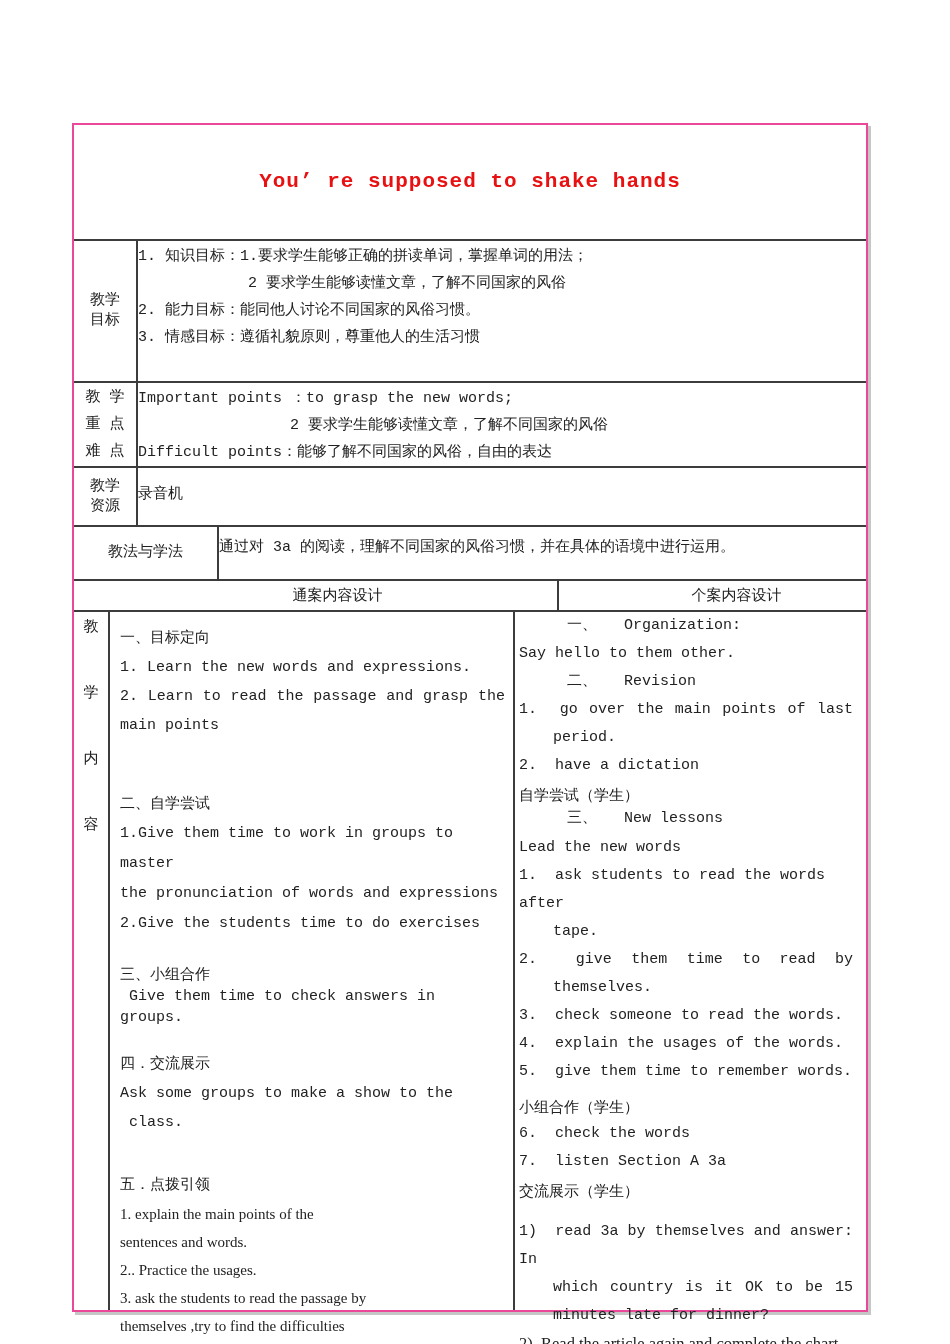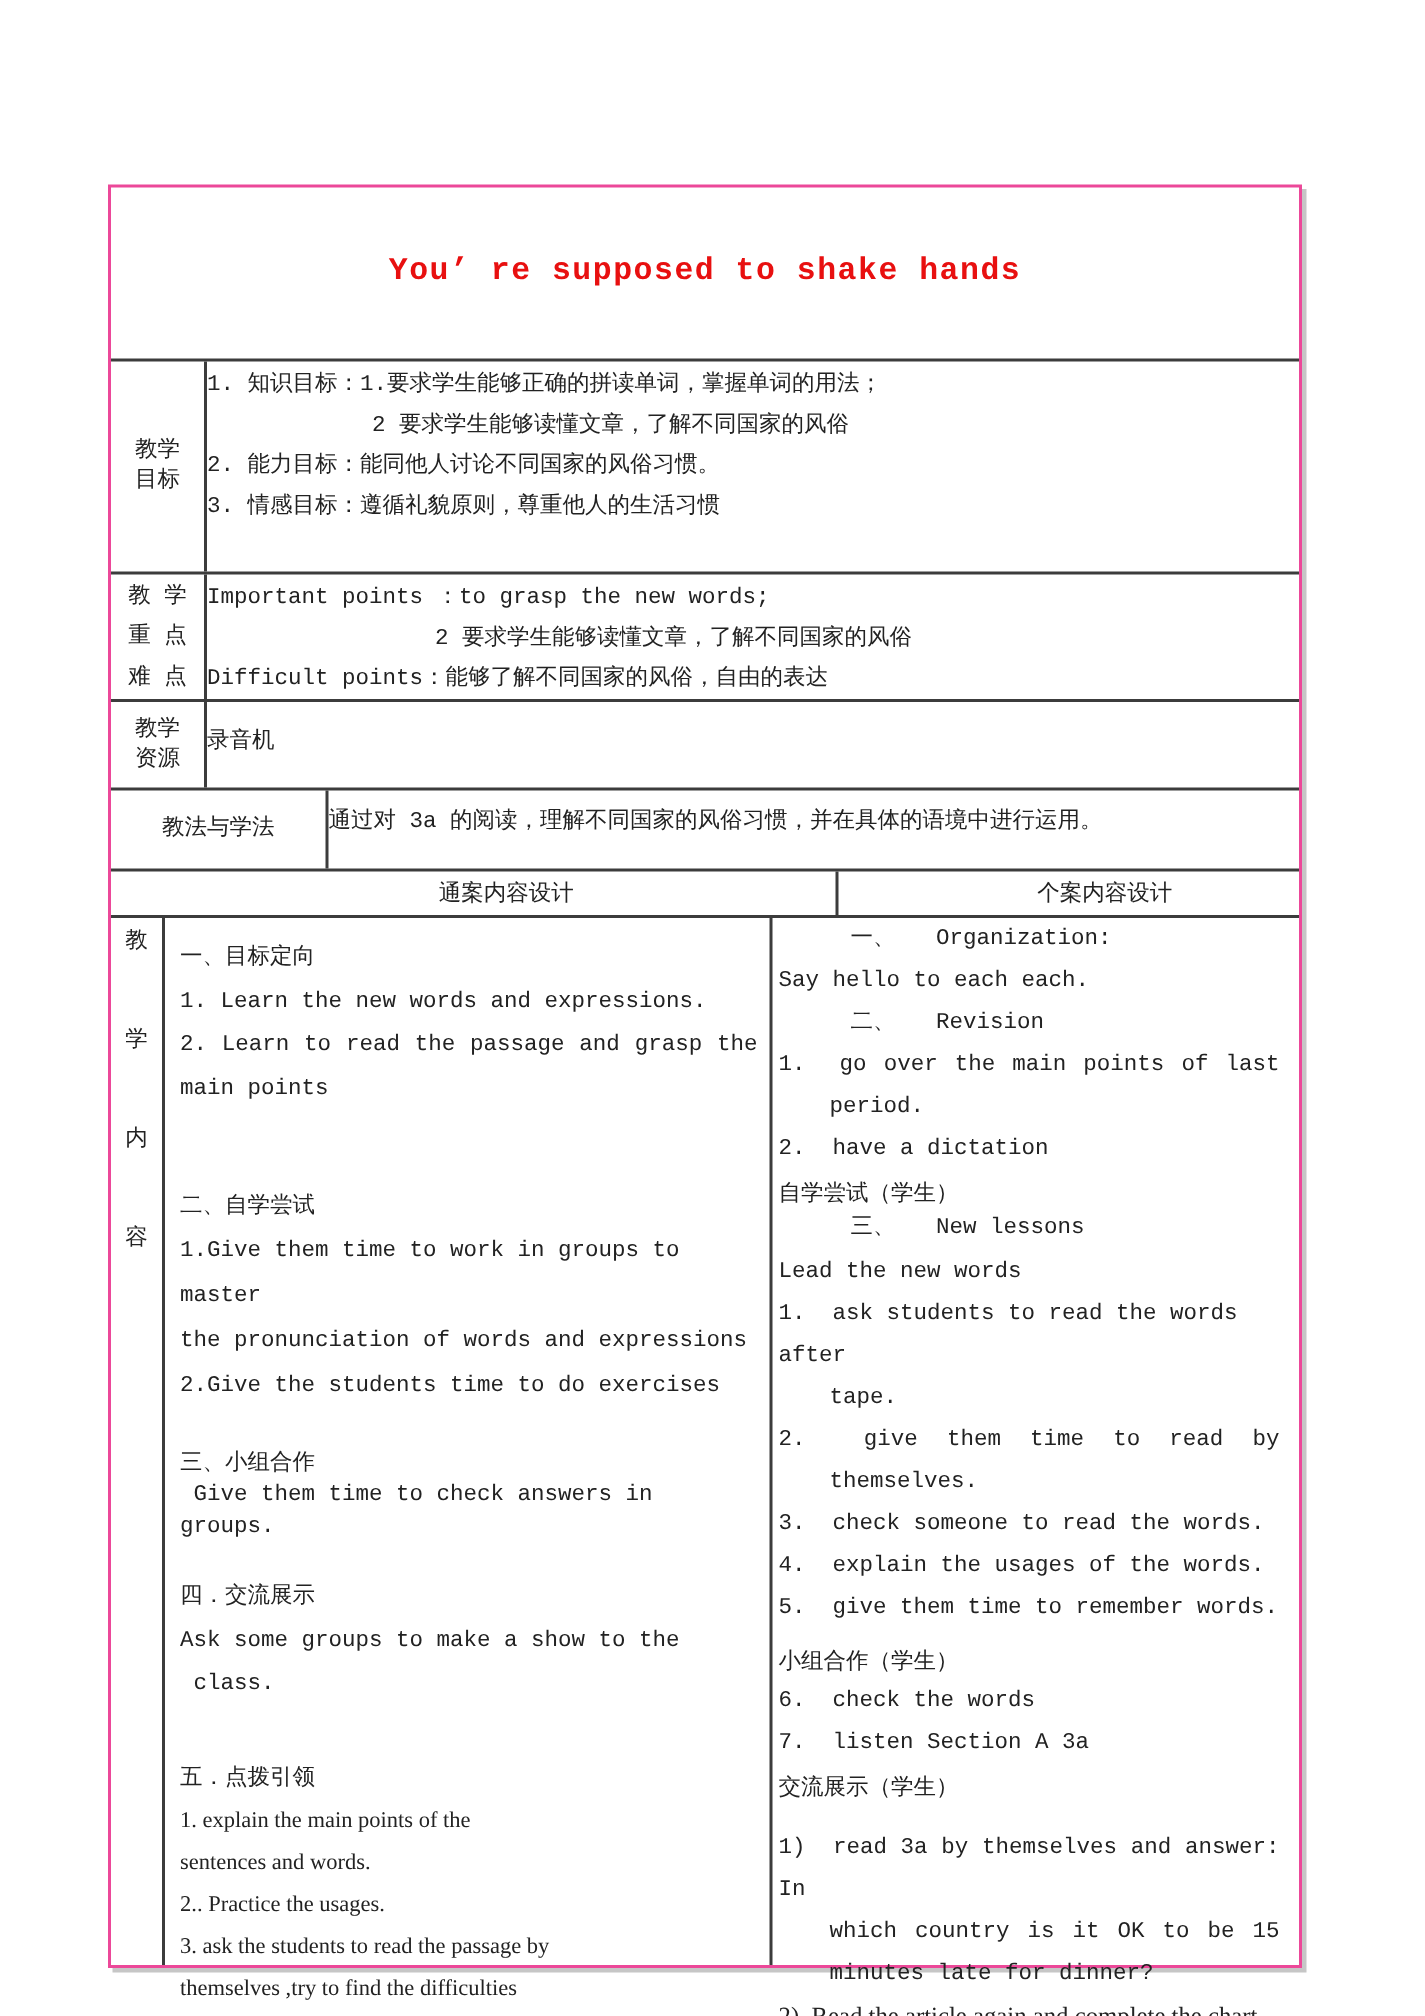--- a/index.html
+++ b/index.html
@@ -163,21 +163,21 @@
         <div class="bl mt34">五．点拨引领</div>
         <div class="bl lh28">1. explain the main points of the</div>
         <div class="bl lh28">sentences and words.</div>
         <div class="bl lh28">2.. Practice the usages.</div>
         <div class="bl lh28">3. ask the students to read the passage by</div>
         <div class="bl lh28">themselves ,try to find the difficulties</div>
       </div>
 
       <div class="body-right">
         <div class="br rind">一、   Organization:</div>
-        <div class="br">Say hello to each each.</div>
+        <div class="br">Say hello to them other.</div>
         <div class="br rind">二、   Revision</div>
         <div class="br just">1.  go over the main points of last</div>
         <div class="br cont">period.</div>
         <div class="br">2.  have a dictation</div>
         <div class="br mt6 lh22">自学尝试（学生）</div>
         <div class="br rind lh22">三、   New lessons</div>
         <div class="br mt4">Lead the new words</div>
         <div class="br">1.  ask students to read the words after</div>
         <div class="br cont">tape.</div>
         <div class="br just">2.  give them time to read by</div>

